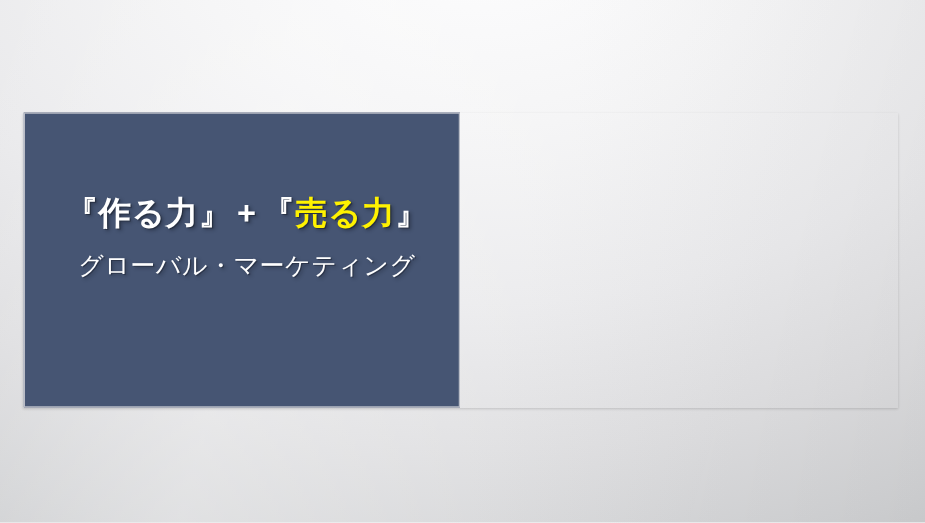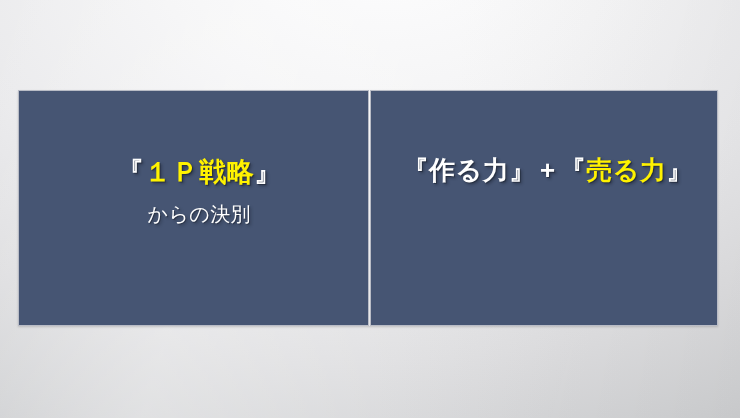--- a/index.html
+++ b/index.html
@@ -127,37 +127,27 @@
   .panel-right .headline { font-size: 26px; font-family: Liberation Mono, monospace; }
   .panel-right .subline  { font-size: 20px; }
 </style>
 </head>
 <body>
 
 <div id="slide">
 
   <div class="panel-block">
 
-    <div class="panel panel-left">
-      <div class="panel-inner">
-
-        <div class="headline">
-          <span class="hl-bracket">『</span><span class="hl-accent">１Ｐ戦略</span><span class="hl-bracket">』</span>
-        </div>
-
-        <div class="subline">からの決別</div>
-
-      </div>
-    </div>
 
     <div class="panel panel-right">
       <div class="panel-inner">
 
         <div class="headline">
           <span class="hl-bracket">『</span><span>作る力</span><span class="hl-bracket">』</span><span class="hl-plus">+</span><span class="hl-bracket">『</span><span class="hl-accent">売る力</span><span class="hl-bracket">』</span>
         </div>
 
+        <div class="subline">グローバル・マーケティング</div>
 
       </div>
     </div>
 
   </div>
 </div>
 
 </body></html>

